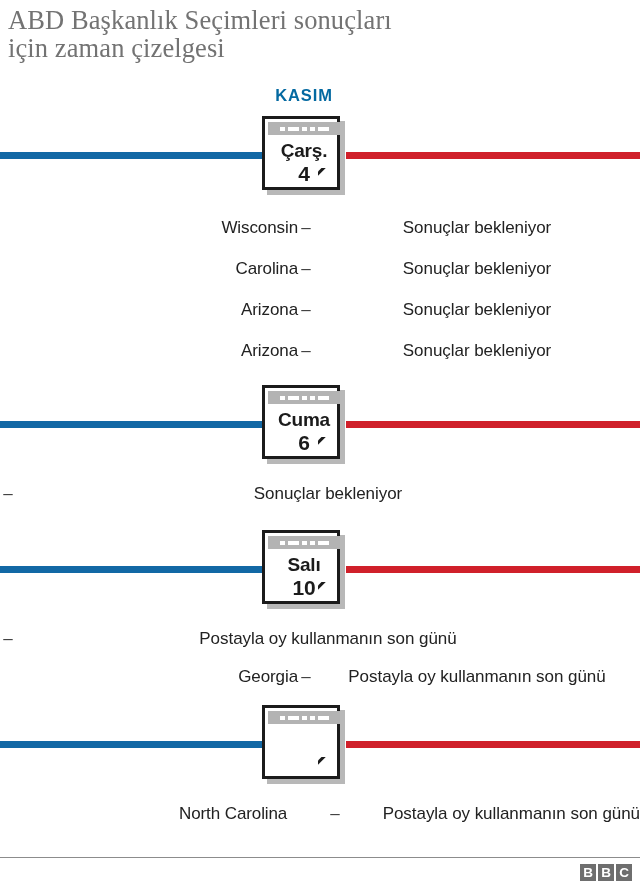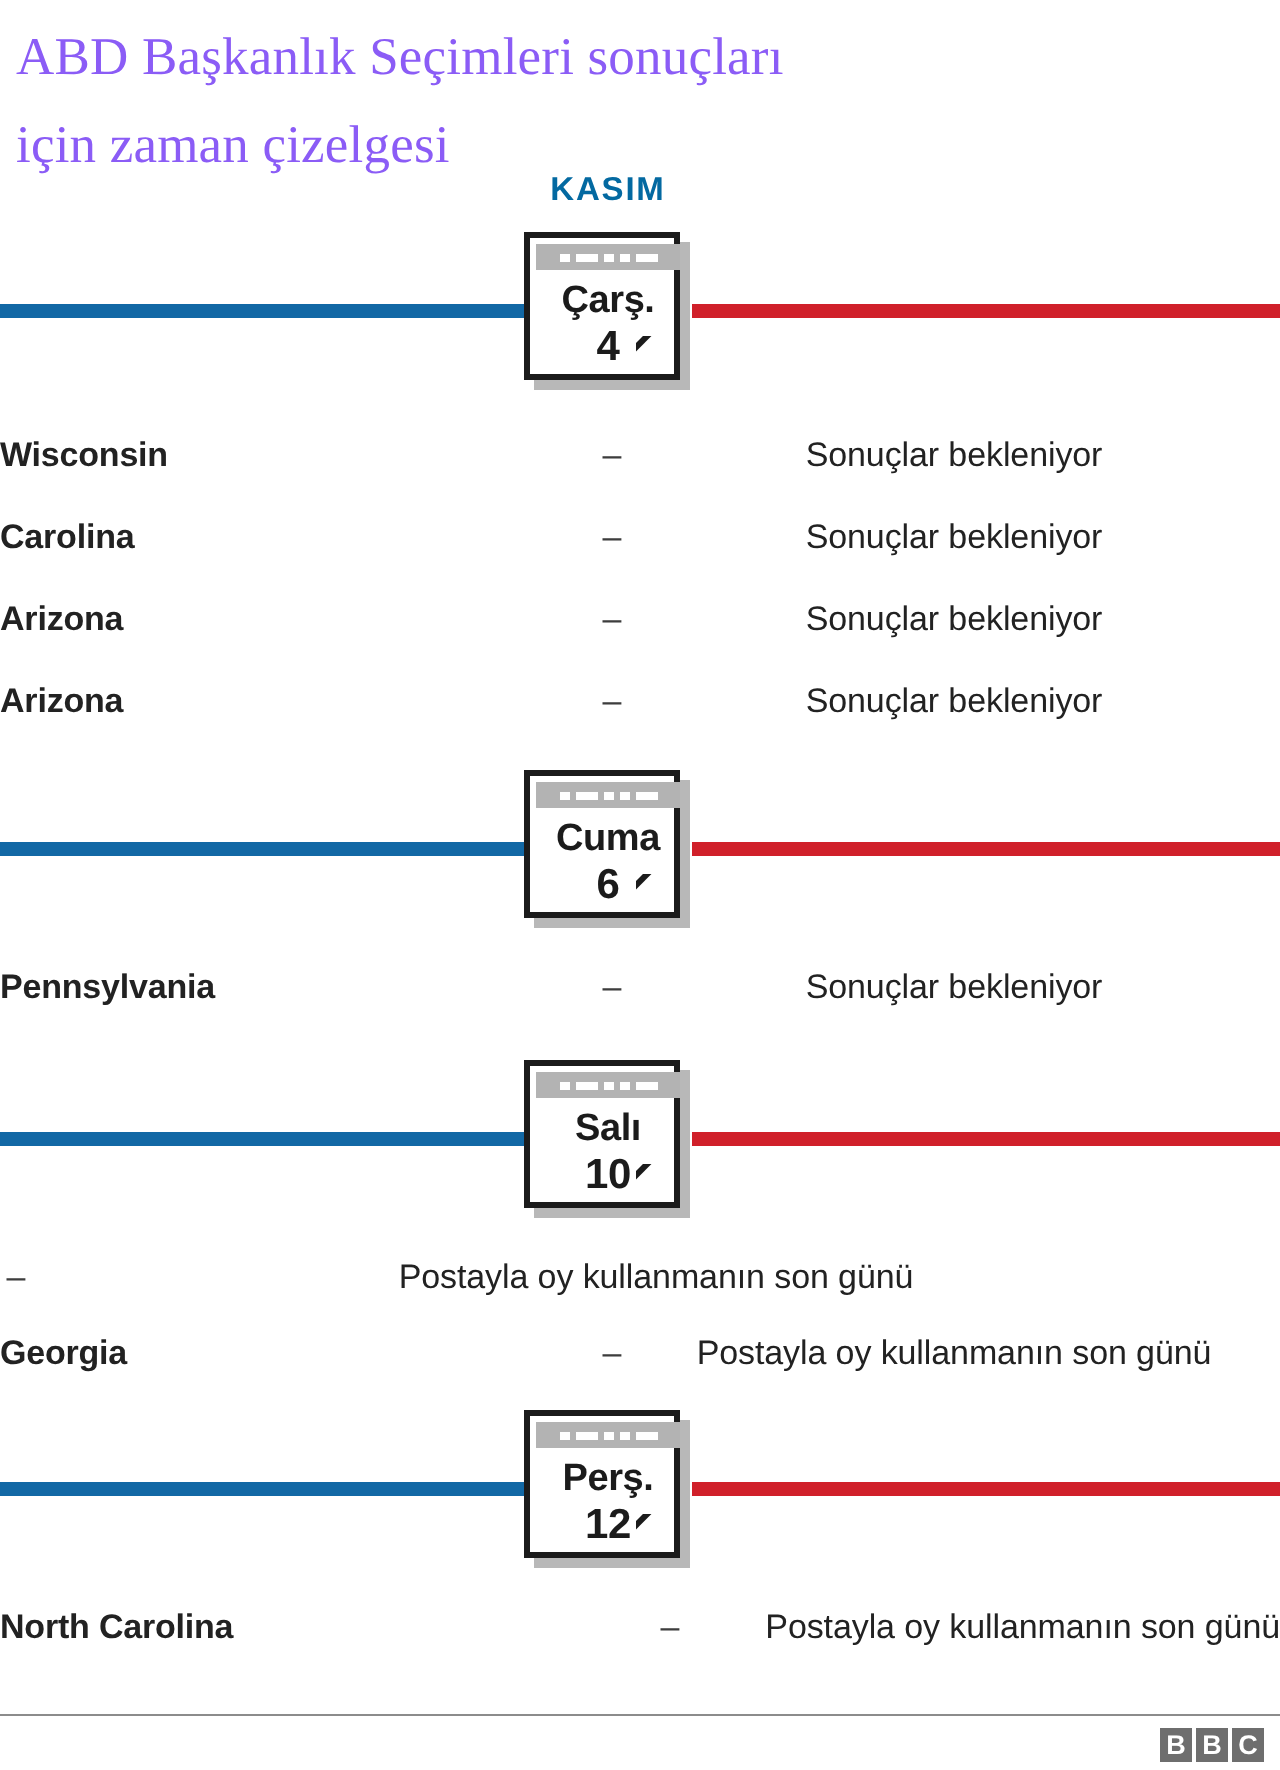--- a/index.html
+++ b/index.html
@@ -17,23 +17,23 @@
   }
 
   
   .title {
     position: absolute;
     left: 8px;
     top: 6px;
     width: 620px;
     font-family: "Liberation Serif", serif;
     font-size: 26.5px;
-    line-height: 44px;
+    line-height: 28px;
     font-weight: 400;
-    color: #8b5cf6;
+    color: #737373;
     letter-spacing: 0.1px;
     white-space: pre-line;
   }
 
   
   .month-label {
     position: absolute;
     left: 0;
     top: 86px;
     width: 608px;
@@ -173,22 +173,22 @@
     left: 0;
     width: 640px;
     height: 24px;
     display: flex;
     font-size: 17px;
     line-height: 24px;
     color: #222222;
   }
   .entry .state {
     width: 298px;
-    text-align: left;
-    font-weight: 700;
+    text-align: right;
+    font-weight: 400;
     letter-spacing: -0.1px;
     white-space: nowrap;
   }
   .entry .sep {
     width: 16px;
     text-align: center;
     font-weight: 400;
     color: #3d3d3d;
   }
   .entry .desc {
@@ -297,21 +297,20 @@
         <div class="cal-day">Cuma</div>
         <div class="cal-num">6</div>
       </div>
       <div class="cal-fold"></div>
       <div class="cal-fold-line"></div>
     </div>
   </div>
 </div>
 
 <div class="entry" style="top:482px;">
-  <div class="state">Pennsylvania</div>
   <div class="sep">–</div>
   <div class="desc">Sonuçlar bekleniyor</div>
 </div>
 
 <div class="timeline-row" style="top:529px;">
   <div class="rail rail-left"></div>
   <div class="rail rail-right"></div>
   <div class="calendar">
     <div class="cal-shadow"></div>
     <div class="cal-body">
@@ -348,24 +347,20 @@
   <div class="calendar">
     <div class="cal-shadow"></div>
     <div class="cal-body">
       <div class="cal-bar">
         <i class="w-s"></i>
           <i class="w-l"></i>
           <i class="w-s"></i>
           <i class="w-s"></i>
           <i class="w-l"></i>
       </div>
-      <div class="cal-text">
-        <div class="cal-day">Perş.</div>
-        <div class="cal-num">12</div>
-      </div>
       <div class="cal-fold"></div>
       <div class="cal-fold-line"></div>
     </div>
   </div>
 </div>
 
 <div class="entry" style="top:802px;gap:40px;">
   <div class="state">North Carolina</div>
   <div class="sep">–</div>
   <div class="desc">Postayla oy kullanmanın son günü</div>

